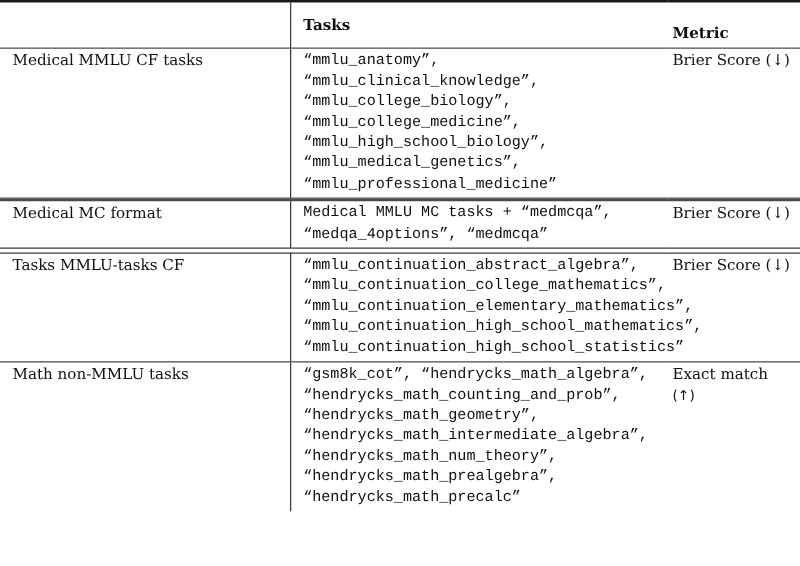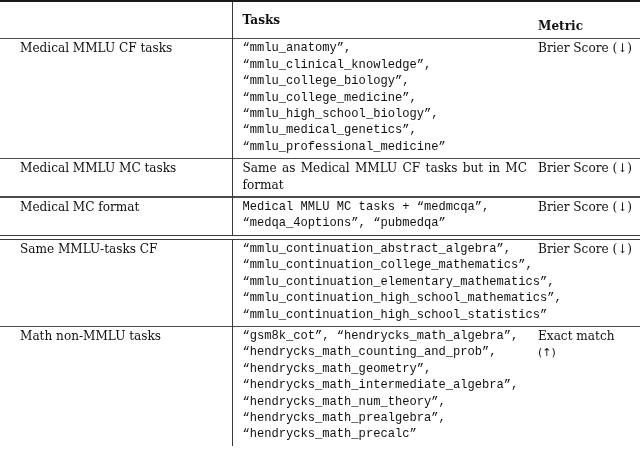--- a/index.html
+++ b/index.html
@@ -40,21 +40,21 @@
   tr.rule-mid  > td { border-top: 1px solid #4a4a4a; padding: 0; height: 0; font-size:0; line-height:0;}
   tr.rule-dbl  > td {
       border-top: 1.1px solid #3a3a3a;
       border-bottom: 1.1px solid #3a3a3a;
       padding: 0; height: 3px; font-size:0; line-height:0;
   }
 
   
   td.label-cell {
     vertical-align: top;
-    padding: 1px 6px 3px 20px;
+    padding: 1px 6px 3px 10px;
     white-space: nowrap;
   }
   td.tasks-cell {
     vertical-align: top;
     padding: 1px 8px 3px 10px;
     border-left: 1px solid #3a3a3a;
   }
   td.metric-cell {
     vertical-align: top;
     padding: 1px 4px 3px 3px;
@@ -139,58 +139,49 @@
     </td>
     <td class="metric-cell">
       <span class="nowrap">Brier Score (↓)</span>
     </td>
   </tr>
 
   <tr class="rule-mid">
           <td colspan="3"></td>
         </tr>
 
-  <tr>
-    <td class="label-cell">Medical MMLU MC tasks</td>
-    <td class="tasks-cell">
-      <span class="just">Same as Medical MMLU CF tasks but in MC format</span>
+
+  <tr class="rule-mid">
+          <td colspan="3"></td>
+        </tr>
+
+
+  <tr class="rule-mid">
+          <td colspan="3"></td>
+        </tr>
+
+  <tr>
+    <td class="label-cell">Medical MC format</td>
+    <td class="tasks-cell">
+      <span class="lines">
+        <span class="ln">Medical MMLU MC tasks + “medmcqa”,</span>
+        <span class="ln">“medqa_4options”, “medmcqa”</span>
+      </span>
     </td>
     <td class="metric-cell">
       <span class="nowrap">Brier Score (↓)</span>
     </td>
   </tr>
 
-  <tr class="rule-mid">
-          <td colspan="3"></td>
-        </tr>
-
-
-  <tr class="rule-mid">
-          <td colspan="3"></td>
-        </tr>
-
-  <tr>
-    <td class="label-cell">Medical MC format</td>
-    <td class="tasks-cell">
-      <span class="lines">
-        <span class="ln">Medical MMLU MC tasks + “medmcqa”,</span>
-        <span class="ln">“medqa_4options”, “pubmedqa”</span>
-      </span>
-    </td>
-    <td class="metric-cell">
-      <span class="nowrap">Brier Score (↓)</span>
-    </td>
-  </tr>
-
   <tr class="rule-dbl">
           <td colspan="3"></td>
         </tr>
 
   <tr>
-    <td class="label-cell">Same MMLU-tasks CF</td>
+    <td class="label-cell">Tasks MMLU-tasks CF</td>
     <td class="tasks-cell">
       <span class="lines">
         <span class="ln">“mmlu_continuation_abstract_algebra”,</span>
         <span class="ln">“mmlu_continuation_college_mathematics”,</span>
         <span class="ln">“mmlu_continuation_elementary_mathematics”,</span>
         <span class="ln">“mmlu_continuation_high_school_mathematics”,</span>
         <span class="ln">“mmlu_continuation_high_school_statistics”</span>
       </span>
     </td>
     <td class="metric-cell">

